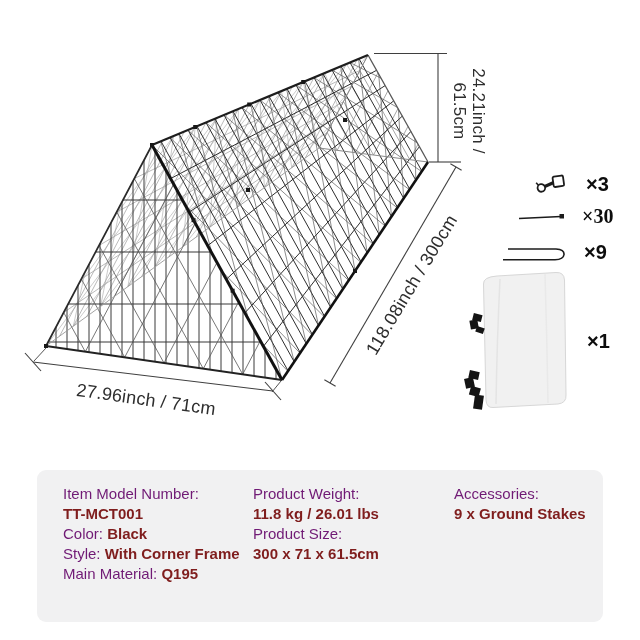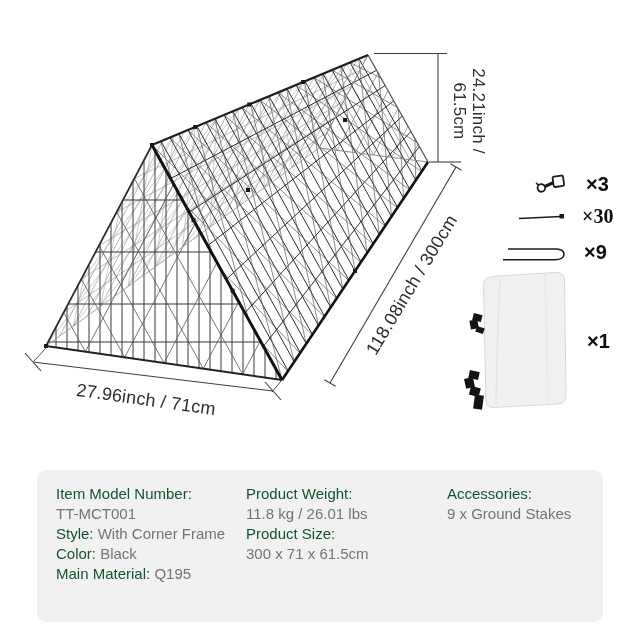--- a/index.html
+++ b/index.html
@@ -16,22 +16,22 @@
   .qty{position:absolute;font-weight:700;font-size:20px;color:#0d0d0d;white-space:nowrap;}
   #qty-0{left:586px;top:173px;}
   #qty-1{left:582px;top:205px;font-family:Liberation Serif, serif;}
   #qty-2{left:584px;top:241px;}
   #qty-3{left:587px;top:330px;}
 
   .spec-panel{position:absolute;left:37px;top:470px;width:566px;height:152px;
               background:#f1f1f2;border-radius:9px;}
   .spec-col{position:absolute;top:14px;font-size:15px;line-height:20px;white-space:nowrap;}
   #col-0{left:19px;} #col-1{left:209px;} #col-2{left:410px;}
-  .spec-line .k{color:#14532d;white-space:pre;}
-  .spec-line .v{color:#737373;font-weight:400;white-space:pre;}
+  .spec-line .k{color:#701a75;white-space:pre;margin-left:7px;}
+  .spec-line .v{color:#7f1d1d;font-weight:700;white-space:pre;}
 </style>
 </head>
 <body>
 
 <div class="stage">
 
   <svg id="scene" width="640" height="640" viewBox="0 0 640 640">
     <defs>
       <clipPath id="clipNear">
           <polygon points="152,145 368,55 428,162 282,380"></polygon>
@@ -298,22 +298,22 @@
 
   <div id="qty-0" class="qty">×3</div>
   <div id="qty-1" class="qty">×30</div>
   <div id="qty-2" class="qty">×9</div>
   <div id="qty-3" class="qty">×1</div>
 
   <div class="spec-panel">
     <div id="col-0" class="spec-col">
       <div class="spec-line"><span class="k">Item Model Number:</span><span class="v"></span></div>
       <div class="spec-line"><span class="k"></span><span class="v">TT-MCT001</span></div>
+      <div class="spec-line"><span class="k">Color: </span><span class="v">Black</span></div>
       <div class="spec-line"><span class="k">Style: </span><span class="v">With Corner Frame</span></div>
-      <div class="spec-line"><span class="k">Color: </span><span class="v">Black</span></div>
       <div class="spec-line"><span class="k">Main Material: </span><span class="v">Q195</span></div>
     </div>
     <div id="col-1" class="spec-col">
       <div class="spec-line"><span class="k">Product Weight:</span><span class="v"></span></div>
       <div class="spec-line"><span class="k"></span><span class="v">11.8 kg / 26.01 lbs</span></div>
       <div class="spec-line"><span class="k">Product Size:</span><span class="v"></span></div>
       <div class="spec-line"><span class="k"></span><span class="v">300 x 71 x 61.5cm</span></div>
     </div>
     <div id="col-2" class="spec-col">
       <div class="spec-line"><span class="k">Accessories:</span><span class="v"></span></div>

